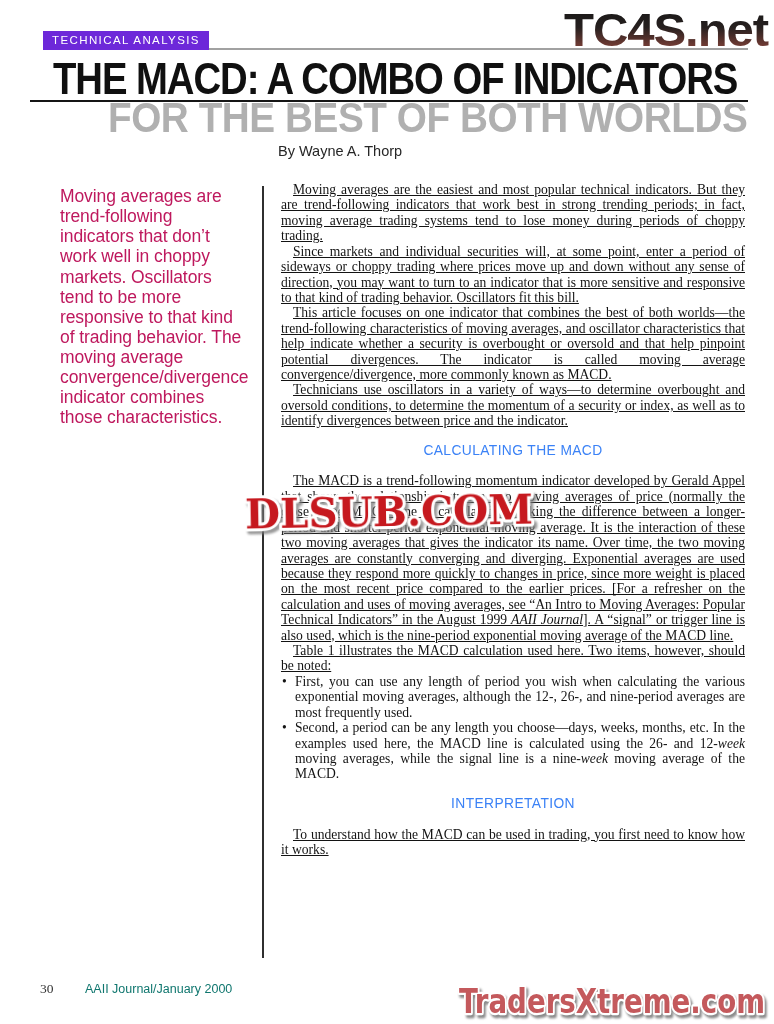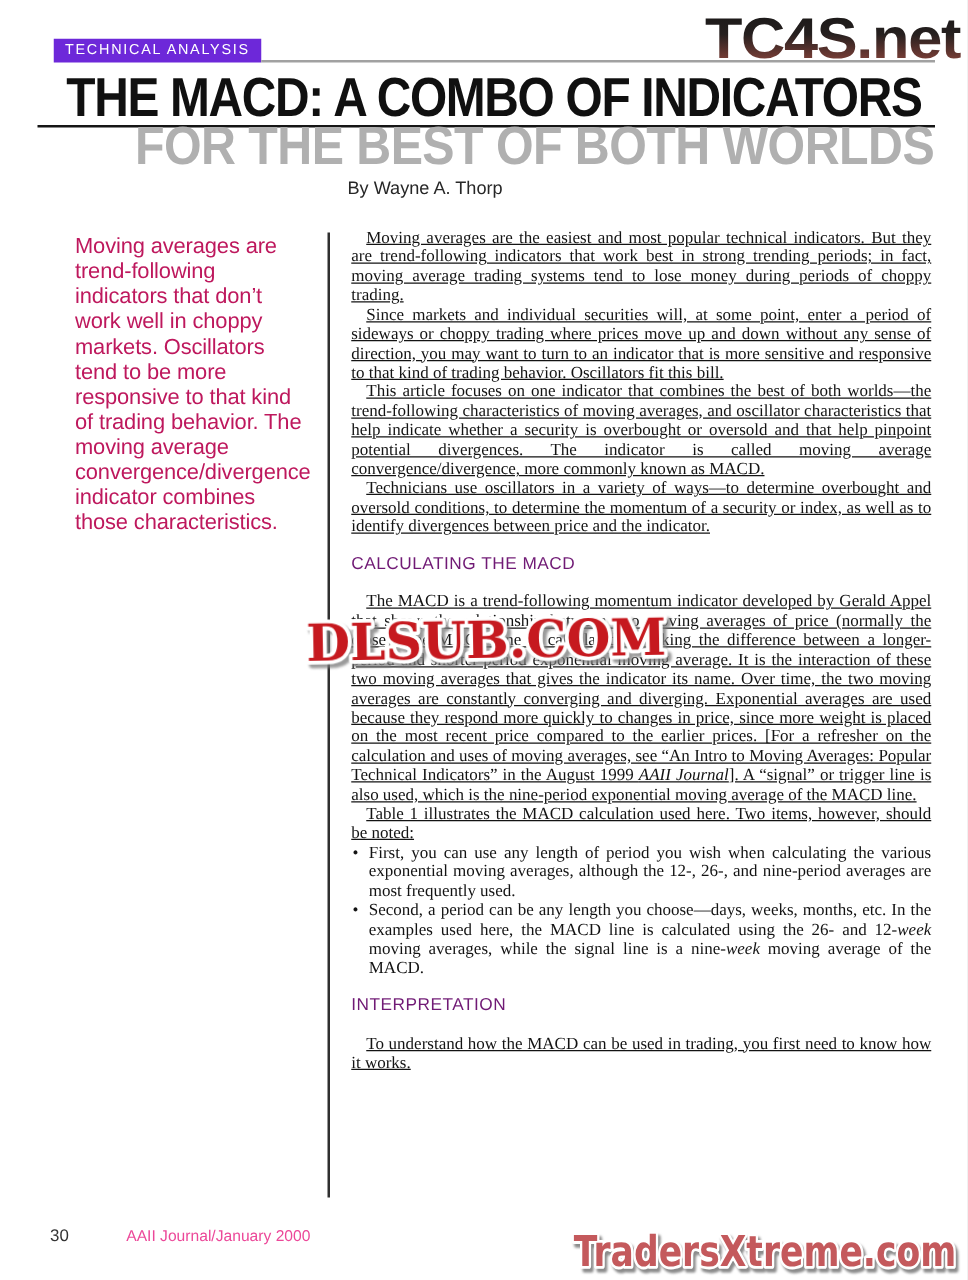--- a/index.html
+++ b/index.html
@@ -27,34 +27,34 @@
   
   .pullquote{position:absolute; top:186px; left:60px; width:190px;
     font-size:17.5px; line-height:1.15; letter-spacing:-0.1px; color:#be185d;}
   .vdivider{position:absolute; top:186px; left:262px; width:2px; height:772px; background:#2f2f2f;}
   
   .article{position:absolute; top:182px; left:281px; width:464px;
     font-family:"Liberation Serif", serif; font-size:13.6px; line-height:1.135;
     text-align:justify; color:#131313;}
   .article p{margin:0; text-indent:12px;text-decoration:underline;}
   .article h2{font-family:"Liberation Sans", sans-serif; font-size:13.8px; font-weight:400;
-    letter-spacing:0.4px; margin:14px 0 15px 0; text-align:left; color:#701a75;}
+    letter-spacing:0.4px; margin:14px 0 15px 0; text-align:center; color:#3b82f6;}
   .bullet{position:relative; padding-left:14px;}
   .bullet .dot{position:absolute; left:1px; top:0;}
   .footnote{margin-top:24px; border-top:2px solid #111; padding-top:7px;
     font-family:"Liberation Sans", sans-serif; font-style:italic; font-size:13px;
     line-height:1.4; text-align:justify; text-indent:10px; color:#1c1c1c;}
   
   .dlsub{position:absolute; top:483px; left:240px; width:300px; height:58px;
     transform:rotate(-1deg); filter:drop-shadow(3px 3px 1px rgba(120,120,120,0.75));}
   .traders{position:absolute; top:977px; left:453px; width:318px; height:48px;
     filter:drop-shadow(2px 3px 1px rgba(90,90,90,0.7));}
   
-  .footer-page{position:absolute; top:981px; left:40px; font-size:13.5px; color:#333;}
-  .footer-journal{position:absolute; top:982px; left:85px; font-size:12.5px; color:#ec4899;margin-left:16px;}
+  .footer-page{position:absolute; top:981px; left:40px; font-size:13.5px; color:#333;font-family:Liberation Serif, serif;}
+  .footer-journal{position:absolute; top:982px; left:85px; font-size:12.5px; color:#0f766e;}
 </style>
 </head>
 <body>
 
 <div class="page">
 
   <svg class="tc4s" viewBox="0 0 212 48">
     <defs>
       <linearGradient id="tcgrad" x1="0" y1="0" x2="0" y2="1">
         <stop offset="0" stop-color="#161616"></stop>

